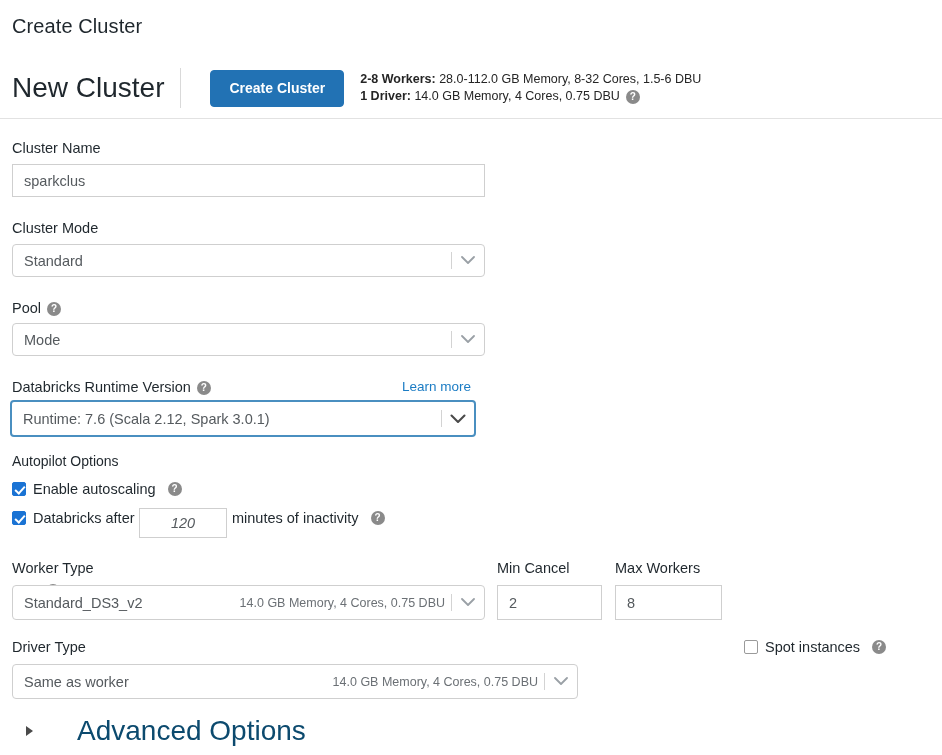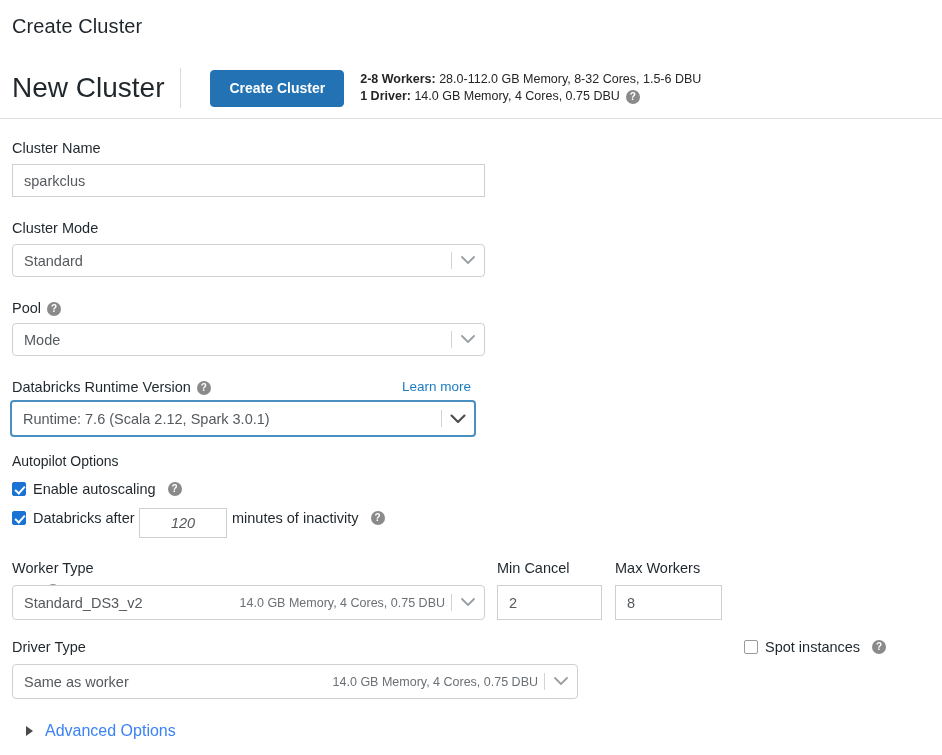--- a/index.html
+++ b/index.html
@@ -245,23 +245,24 @@
   }
   .caret {
     width: 0;
     height: 0;
     border-left: 7px solid #4a4a4a;
     border-top: 5px solid transparent;
     border-bottom: 5px solid transparent;
     flex: none;
   }
   .advanced-label {
-    font-size: 16px;
-    color: #3b82f6;
+    font-size: 28px;
+    color: #0c4a6e;
     line-height: 26px;
+    margin-left: 32px;
   }
 
   
   .abs { position: absolute; }
 </style>
 </head>
 <body>
 
 <div class="page-title">Create Cluster</div>
 

